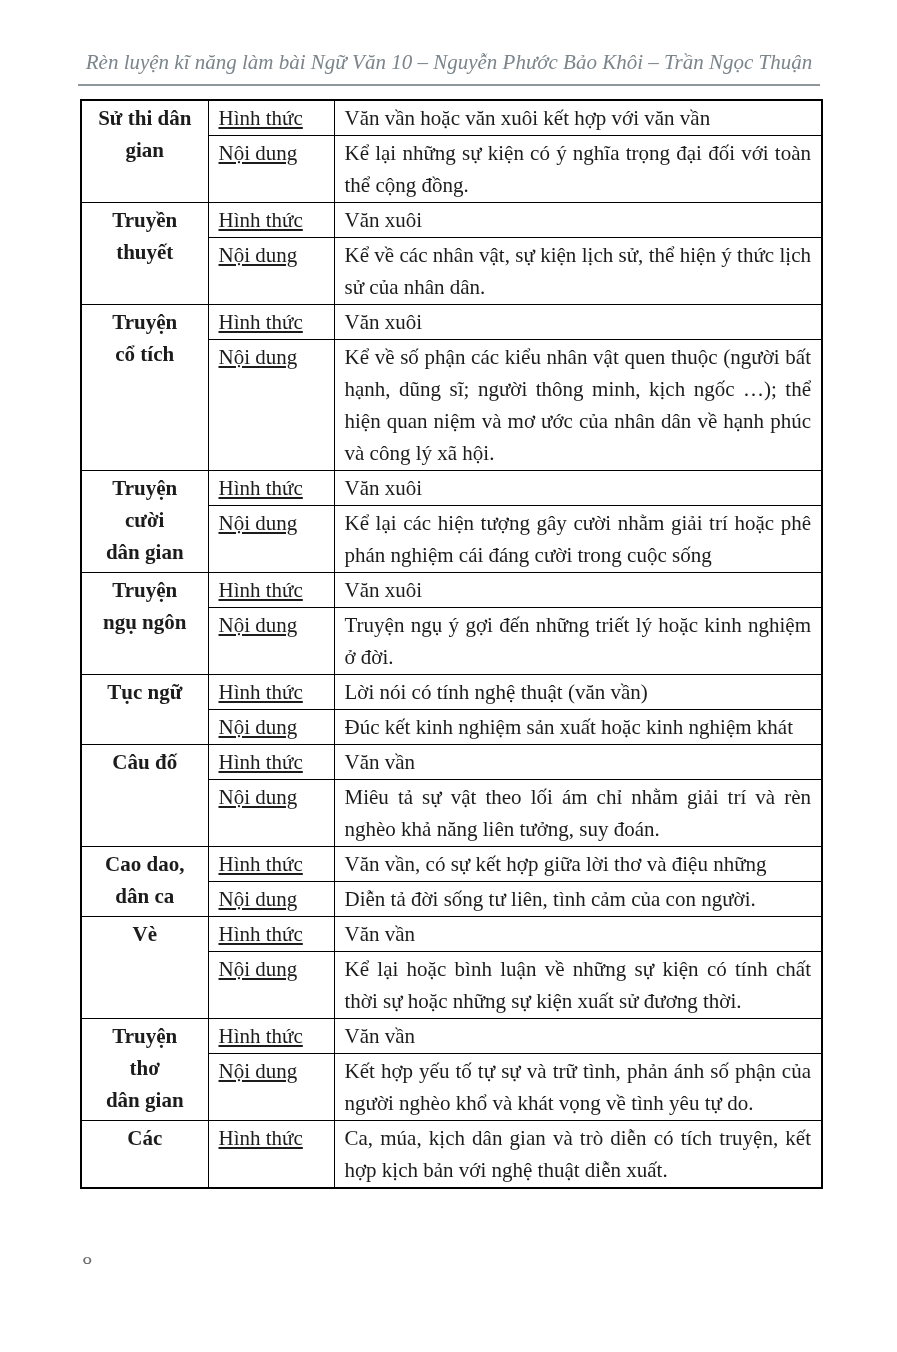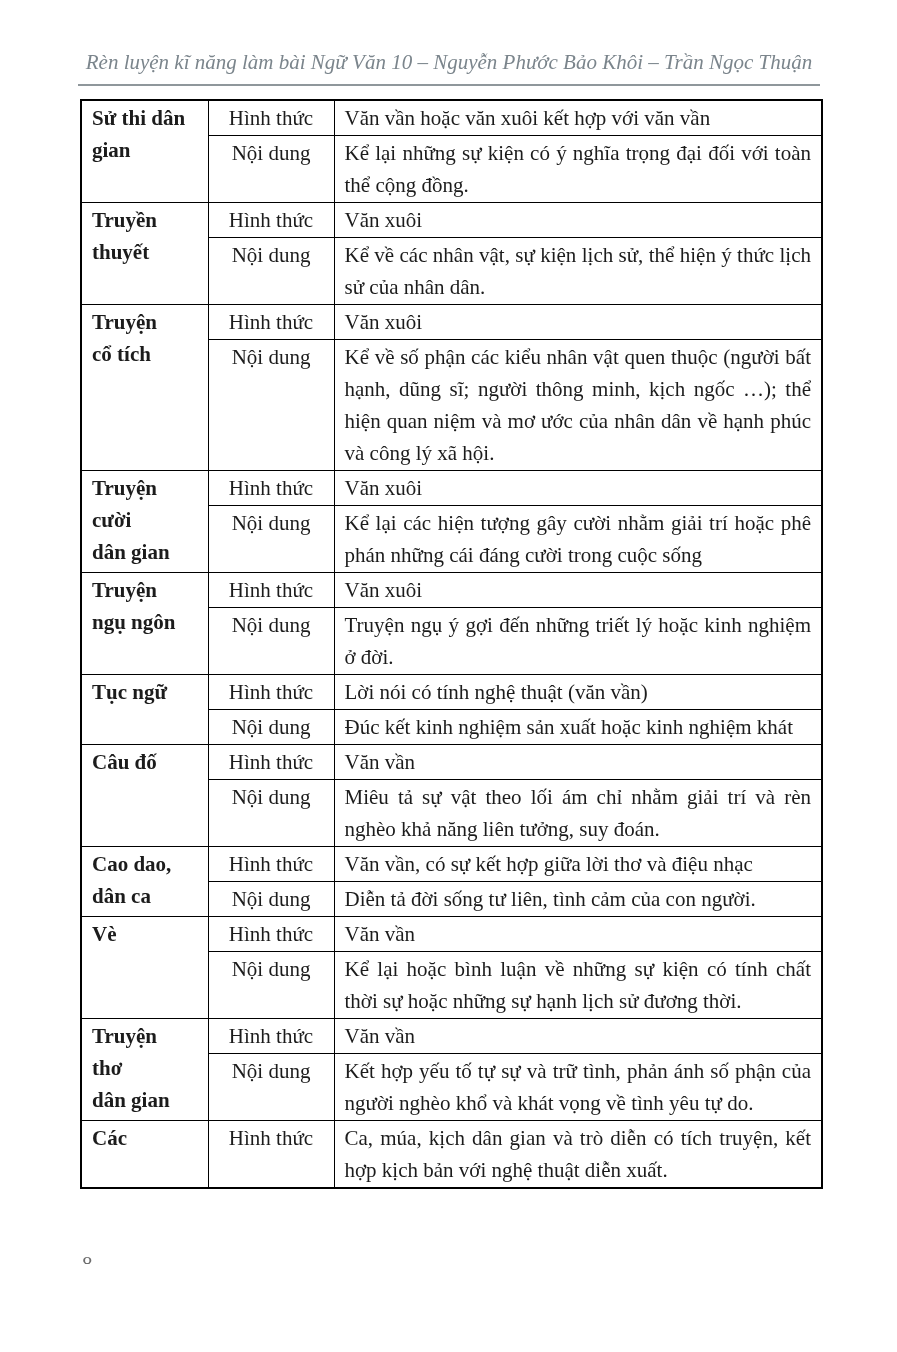--- a/index.html
+++ b/index.html
@@ -37,23 +37,23 @@
   table.genres td {
     border: 1.5px solid #000;
     vertical-align: top;
     padding: 1px 10px 1px 10px;
     font-size: 21px;
     line-height: 32px;
   }
   td.genre {
     font-weight: bold;
     white-space: pre-line;
-    text-align: left;
-  }
-  td.label { text-align: center; }
+    text-align: center;
+  }
+  td.label { text-align: left; text-decoration: underline; }
   td.content {
     text-align: justify;
     padding-left: 13px;
     padding-right: 12px;
   }
   .page-number {
     position: absolute;
     left: 82px;
     top: 1252px;
     font-size: 21px;
@@ -111,21 +111,21 @@
 
   <tr>
     <td class="genre" rowspan="2">Truyện
 cười
 dân gian</td>
     <td class="label">Hình thức</td>
     <td class="content">Văn xuôi</td>
   </tr>
   <tr>
     <td class="label">Nội dung</td>
-    <td class="content">Kể lại các hiện tượng gây cười nhằm giải trí hoặc phê phán những cái đáng cười trong cuộc sống</td>
+    <td class="content">Kể lại các hiện tượng gây cười nhằm giải trí hoặc phê phán nghiệm cái đáng cười trong cuộc sống</td>
   </tr>
 
   <tr>
     <td class="genre" rowspan="2">Truyện
 ngụ ngôn</td>
     <td class="label">Hình thức</td>
     <td class="content">Văn xuôi</td>
   </tr>
   <tr>
     <td class="label">Nội dung</td>
@@ -149,35 +149,35 @@
   </tr>
   <tr>
     <td class="label">Nội dung</td>
     <td class="content">Miêu tả sự vật theo lối ám chỉ nhằm giải trí và rèn nghèo khả năng liên tưởng, suy đoán.</td>
   </tr>
 
   <tr>
     <td class="genre" rowspan="2">Cao dao,
 dân ca</td>
     <td class="label">Hình thức</td>
-    <td class="content">Văn vần, có sự kết hợp giữa lời thơ và điệu nhạc</td>
+    <td class="content">Văn vần, có sự kết hợp giữa lời thơ và điệu những</td>
   </tr>
   <tr>
     <td class="label">Nội dung</td>
     <td class="content">Diễn tả đời sống tư liên, tình cảm của con người.</td>
   </tr>
 
   <tr>
     <td class="genre" rowspan="2">Vè</td>
     <td class="label">Hình thức</td>
     <td class="content">Văn vần</td>
   </tr>
   <tr>
     <td class="label">Nội dung</td>
-    <td class="content">Kể lại hoặc bình luận về những sự kiện có tính chất thời sự hoặc những sự hạnh lịch sử đương thời.</td>
+    <td class="content">Kể lại hoặc bình luận về những sự kiện có tính chất thời sự hoặc những sự kiện xuất sử đương thời.</td>
   </tr>
 
   <tr>
     <td class="genre" rowspan="2">Truyện
 thơ
 dân gian</td>
     <td class="label">Hình thức</td>
     <td class="content">Văn vần</td>
   </tr>
   <tr>

